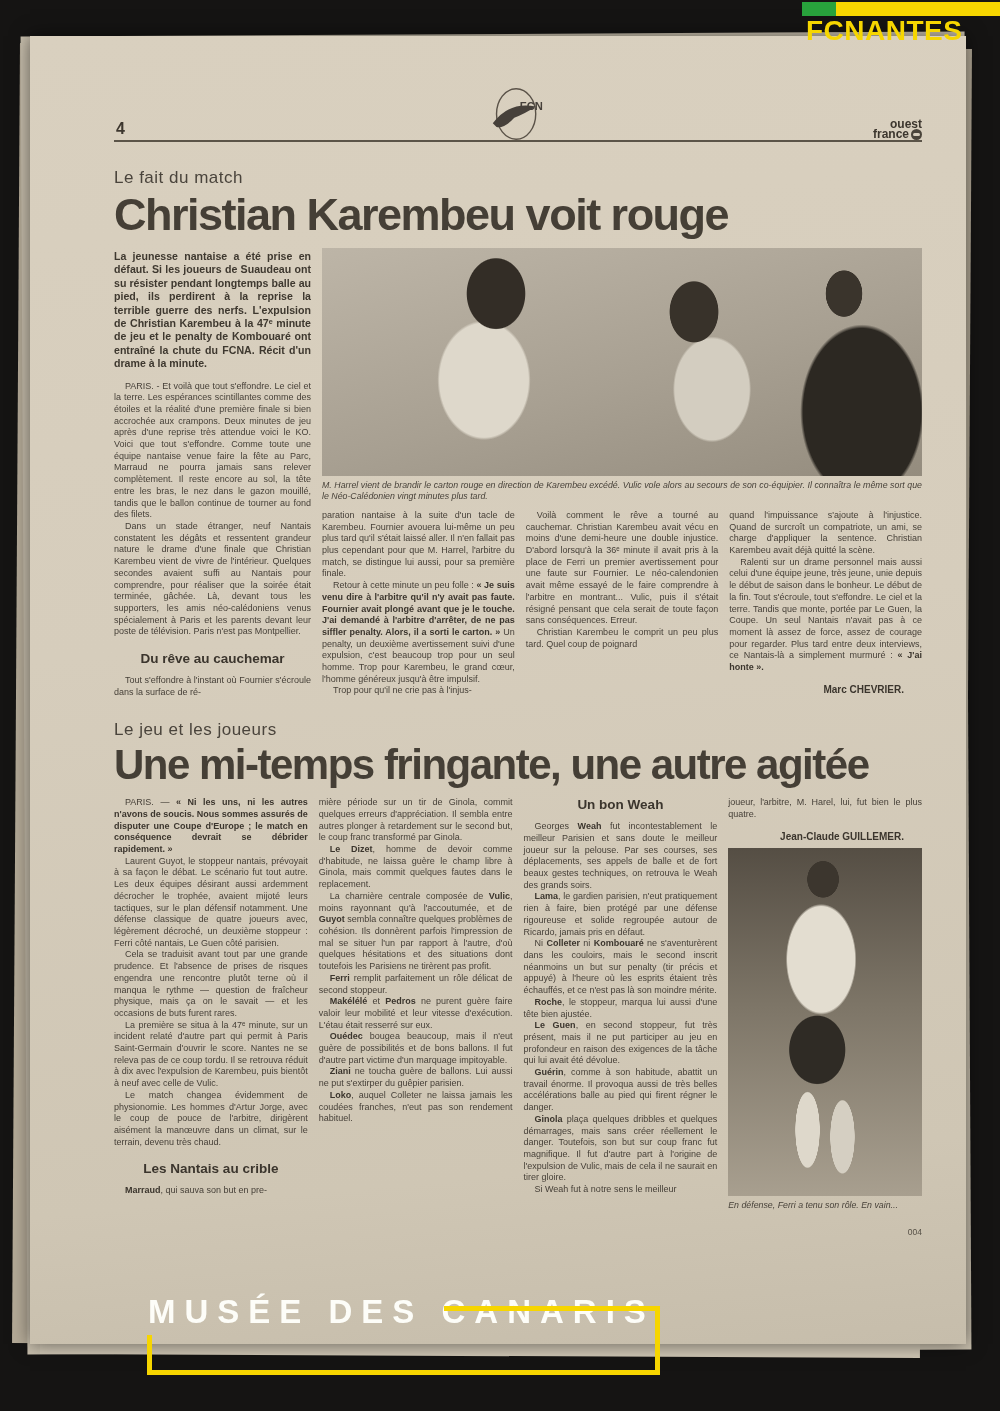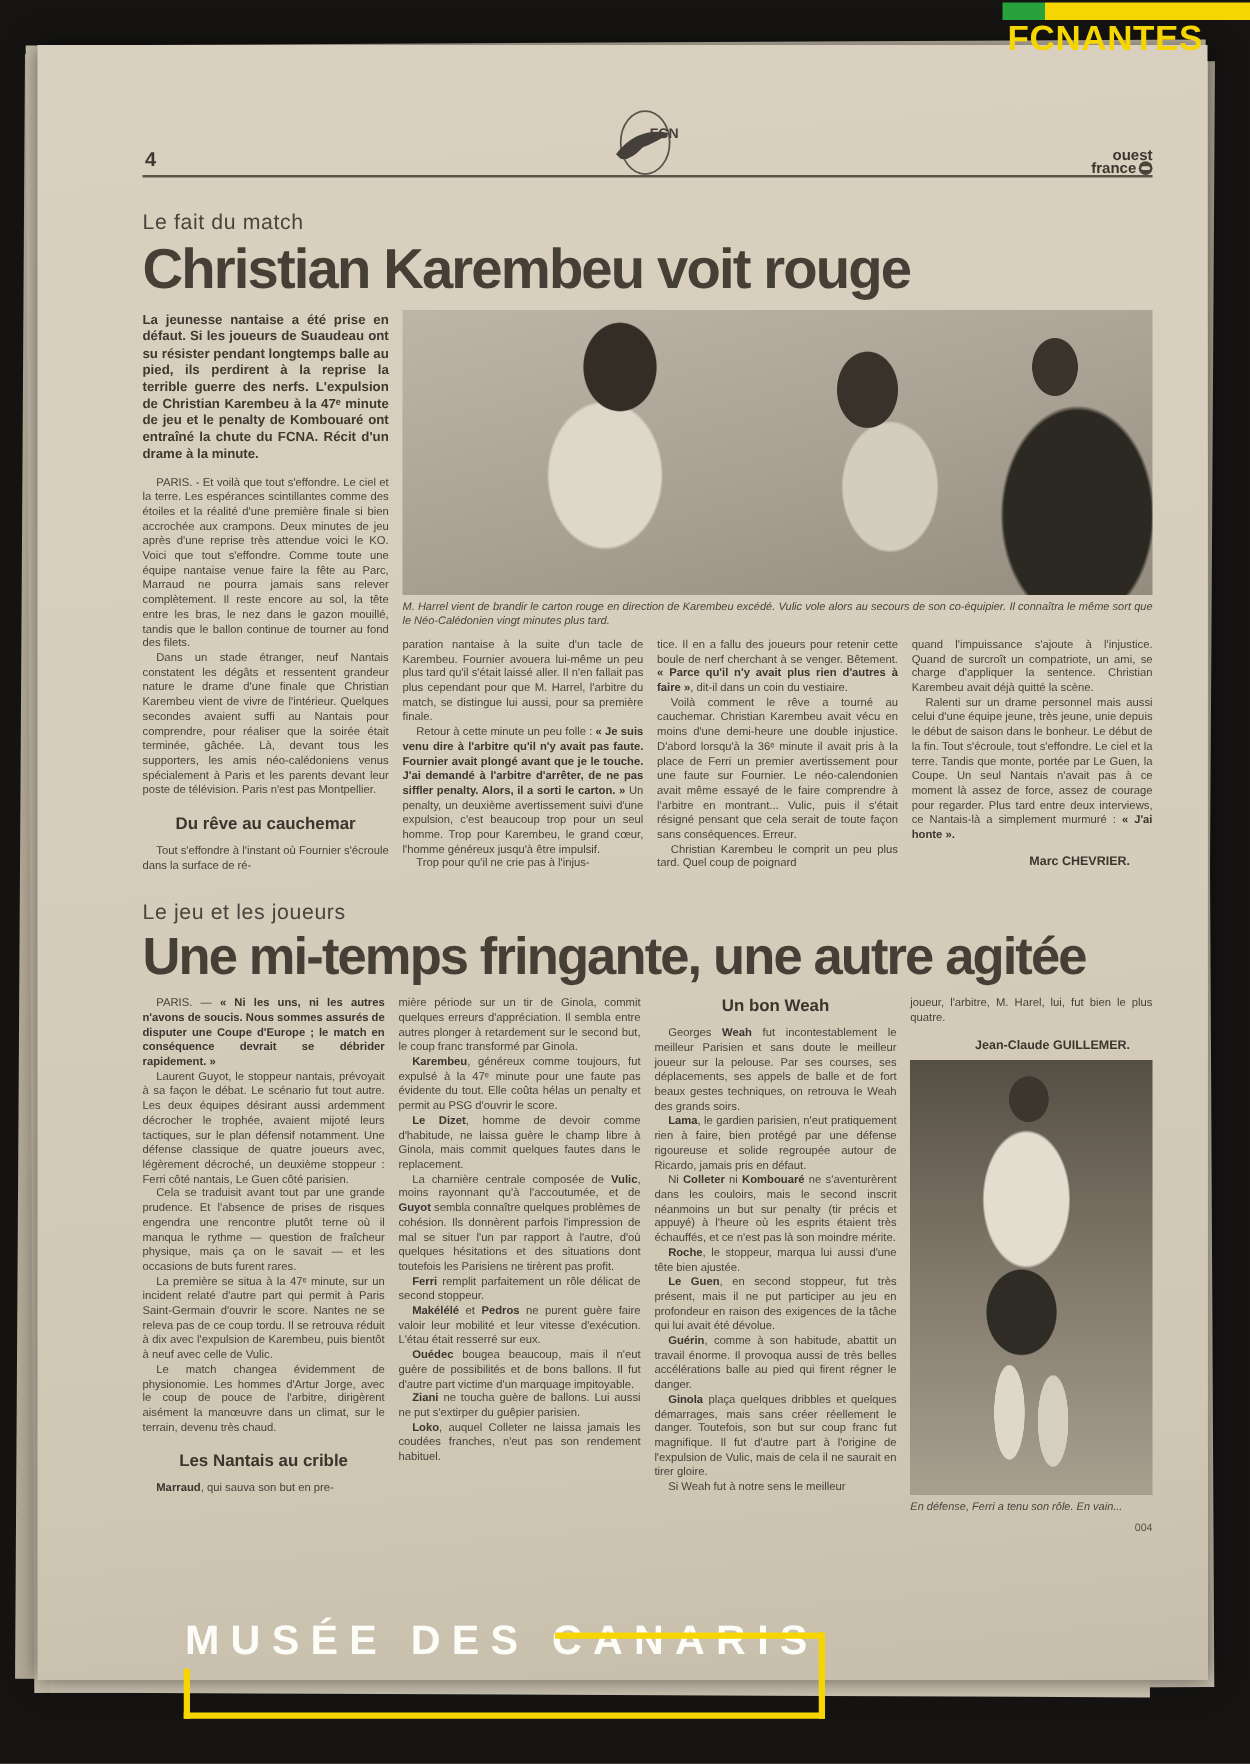--- a/index.html
+++ b/index.html
@@ -35,21 +35,21 @@
   .cols{display:flex;gap:11px;}
   .col{flex:1;min-width:0;}
   .col-narrow{width:197px;flex:0 0 197px;}
   .np-lead{font-size:10.6px;line-height:13.4px;font-weight:bold;text-align:justify;color:#3e382f;margin:2px 0 10px 0;}
   .np-p{font-size:9px;line-height:11.7px;text-align:justify;margin:0;color:#453f37;}
   .np-p.ind{text-indent:11px;}
   .np-p b{color:#3b352d;}
   .np-sub{font-size:13.5px;font-weight:bold;text-align:center;color:#3b352d;margin:13px 0 9px 0;}
   .byline{font-size:10px;font-weight:bold;text-align:right;margin:10px 18px 0 0;color:#3b352d;}
   .caption{font-size:8.8px;line-height:11px;font-style:italic;text-align:justify;color:#48423a;margin:4px 0 0 0;}
-  .pagemark{font-size:8.5px;text-align:right;color:#56504六;color:#565046;margin-top:6px;}
+  .pagemark{font-size:8.5px;text-align:right;color:#56504六;color:#565046;margin-top:16px;}
   
   .photo1{
     height:228px;
     background:
       radial-gradient(48px 58px at 29% 20%, #332d26 0 60%, transparent 62%),
       radial-gradient(74px 95px at 27% 58%, #ded8cb 0 60%, transparent 63%),
       radial-gradient(40px 50px at 62% 28%, #38322a 0 60%, transparent 62%),
       radial-gradient(62px 84px at 65% 62%, #d3cdc0 0 60%, transparent 63%),
       radial-gradient(30px 38px at 87% 20%, #3a342c 0 60%, transparent 62%),
       radial-gradient(95px 135px at 90% 72%, #2c2822 0 62%, transparent 65%),
@@ -120,21 +120,20 @@
         <div class="col">
           <div class="photo1"></div>
           <p class="caption">M. Harrel vient de brandir le carton rouge en direction de Karembeu excédé. Vulic vole alors au secours de son co-équipier. Il connaîtra le même sort que le Néo-Calédonien vingt minutes plus tard.</p>
           <div class="cols" style="margin-top:8px;">
             <div class="col">
               <p class="np-p">paration nantaise à la suite d'un tacle de Karembeu. Fournier avouera lui-même un peu plus tard qu'il s'était laissé aller. Il n'en fallait pas plus cependant pour que M. Harrel, l'arbitre du match, se distingue lui aussi, pour sa première finale.</p>
               <p class="np-p ind"><span>Retour à cette minute un peu folle : </span><b>« Je suis venu dire à l'arbitre qu'il n'y avait pas faute. Fournier avait plongé avant que je le touche. J'ai demandé à l'arbitre d'arrêter, de ne pas siffler penalty. Alors, il a sorti le carton. »</b><span> Un penalty, un deuxième avertissement suivi d'une expulsion, c'est beaucoup trop pour un seul homme. Trop pour Karembeu, le grand cœur, l'homme généreux jusqu'à être impulsif.</span></p>
               <p class="np-p ind">Trop pour qu'il ne crie pas à l'injus-</p>
             </div>
             <div class="col">
-              <p class="np-p"><span>tice. Il en a fallu des joueurs pour retenir cette boule de nerf cherchant à se venger. Bêtement. </span><b>« Parce qu'il n'y avait plus rien d'autres à faire »</b><span>, dit-il dans un coin du vestiaire.</span></p>
               <p class="np-p ind">Voilà comment le rêve a tourné au cauchemar. Christian Karembeu avait vécu en moins d'une demi-heure une double injustice. D'abord lorsqu'à la 36ᵉ minute il avait pris à la place de Ferri un premier avertissement pour une faute sur Fournier. Le néo-calendonien avait même essayé de le faire comprendre à l'arbitre en montrant... Vulic, puis il s'était résigné pensant que cela serait de toute façon sans conséquences. Erreur.</p>
               <p class="np-p ind">Christian Karembeu le comprit un peu plus tard. Quel coup de poignard</p>
             </div>
             <div class="col">
               <p class="np-p">quand l'impuissance s'ajoute à l'injustice. Quand de surcroît un compatriote, un ami, se charge d'appliquer la sentence. Christian Karembeu avait déjà quitté la scène.</p>
               <p class="np-p ind"><span>Ralenti sur un drame personnel mais aussi celui d'une équipe jeune, très jeune, unie depuis le début de saison dans le bonheur. Le début de la fin. Tout s'écroule, tout s'effondre. Le ciel et la terre. Tandis que monte, portée par Le Guen, la Coupe. Un seul Nantais n'avait pas à ce moment là assez de force, assez de courage pour regarder. Plus tard entre deux interviews, ce Nantais-là a simplement murmuré : </span><b>« J'ai honte ».</b></p>
               <div class="byline">Marc CHEVRIER.</div>
             </div>
           </div>
         </div>
@@ -151,21 +150,20 @@
           <p class="np-p ind">Laurent Guyot, le stoppeur nantais, prévoyait à sa façon le débat. Le scénario fut tout autre. Les deux équipes désirant aussi ardemment décrocher le trophée, avaient mijoté leurs tactiques, sur le plan défensif notamment. Une défense classique de quatre joueurs avec, légèrement décroché, un deuxième stoppeur : Ferri côté nantais, Le Guen côté parisien.</p>
           <p class="np-p ind">Cela se traduisit avant tout par une grande prudence. Et l'absence de prises de risques engendra une rencontre plutôt terne où il manqua le rythme — question de fraîcheur physique, mais ça on le savait — et les occasions de buts furent rares.</p>
           <p class="np-p ind">La première se situa à la 47ᵉ minute, sur un incident relaté d'autre part qui permit à Paris Saint-Germain d'ouvrir le score. Nantes ne se releva pas de ce coup tordu. Il se retrouva réduit à dix avec l'expulsion de Karembeu, puis bientôt à neuf avec celle de Vulic.</p>
           <p class="np-p ind">Le match changea évidemment de physionomie. Les hommes d'Artur Jorge, avec le coup de pouce de l'arbitre, dirigèrent aisément la manœuvre dans un climat, sur le terrain, devenu très chaud.</p>
           <div class="np-sub">Les Nantais au crible</div>
           <p class="np-p ind"><b>Marraud</b><span>, qui sauva son but en pre-</span></p>
         </div>
 
         <div class="col">
           <p class="np-p">mière période sur un tir de Ginola, commit quelques erreurs d'appréciation. Il sembla entre autres plonger à retardement sur le second but, le coup franc transformé par Ginola.</p>
-          <p class="np-p ind"><b>Karembeu</b><span>, généreux comme toujours, fut expulsé à la 47ᵉ minute pour une faute pas évidente du tout. Elle coûta hélas un penalty et permit au PSG d'ouvrir le score.</span></p>
           <p class="np-p ind"><b>Le Dizet</b><span>, homme de devoir comme d'habitude, ne laissa guère le champ libre à Ginola, mais commit quelques fautes dans le replacement.</span></p>
           <p class="np-p ind"><span>La charnière centrale composée de </span><b>Vulic</b><span>, moins rayonnant qu'à l'accoutumée, et de </span><b>Guyot</b><span> sembla connaître quelques problèmes de cohésion. Ils donnèrent parfois l'impression de mal se situer l'un par rapport à l'autre, d'où quelques hésitations et des situations dont toutefois les Parisiens ne tirèrent pas profit.</span></p>
           <p class="np-p ind"><b>Ferri</b><span> remplit parfaitement un rôle délicat de second stoppeur.</span></p>
           <p class="np-p ind"><b>Makélélé</b><span> et </span><b>Pedros</b><span> ne purent guère faire valoir leur mobilité et leur vitesse d'exécution. L'étau était resserré sur eux.</span></p>
           <p class="np-p ind"><b>Ouédec</b><span> bougea beaucoup, mais il n'eut guère de possibilités et de bons ballons. Il fut d'autre part victime d'un marquage impitoyable.</span></p>
           <p class="np-p ind"><b>Ziani</b><span> ne toucha guère de ballons. Lui aussi ne put s'extirper du guêpier parisien.</span></p>
           <p class="np-p ind"><b>Loko</b><span>, auquel Colleter ne laissa jamais les coudées franches, n'eut pas son rendement habituel.</span></p>
         </div>
 
         <div class="col">

